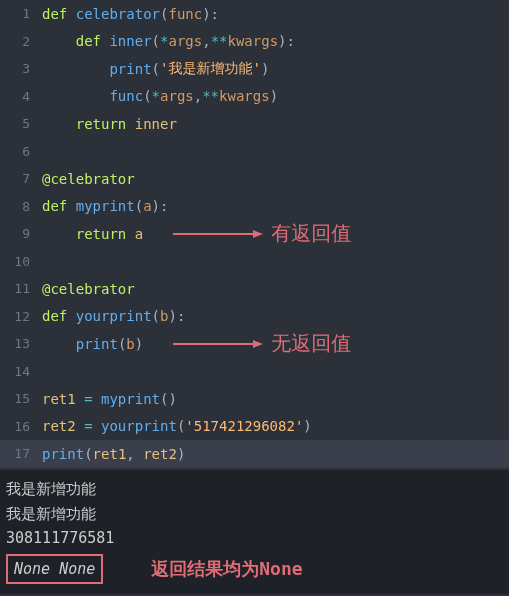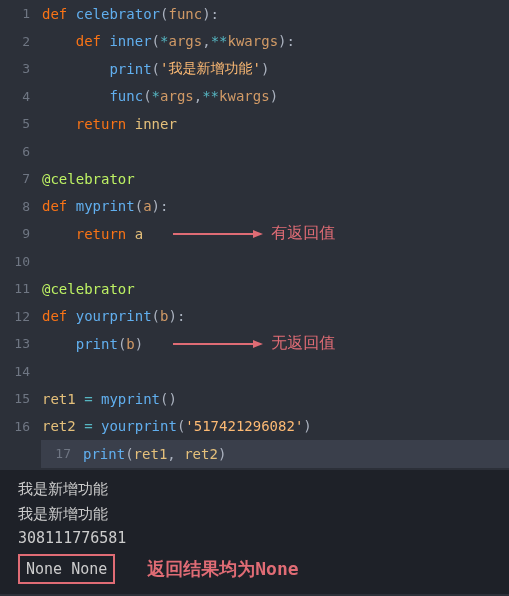--- a/index.html
+++ b/index.html
@@ -16,71 +16,71 @@
   height: 470px;
 }
 .line {
   display: flex;
   height: 27.5px;
   align-items: center;
   position: relative;
 }
 .line.highlighted {
   background: #3a3f4b;
-  margin-left: 41px;
 }
 .gutter {
   width: 42px;
   text-align: right;
   padding-right: 12px;
   color: #6f7683;
   font-size: 13px;
 }
 .code {
   color: #abb2bf;
   white-space: pre;
   display: flex;
   align-items: center;
 }
-.kw { color: #f97316; text-align: center; }
+.kw { color: #bef264; text-align: center; }
 .fn { color: #61afef; text-align: center; }
 .fname { color: #e5c07b; }
 .param { color: #d19a66; }
 .str { color: #fdba74; }
 .op { color: #56b6c2; }
 .dec { color: #bef264; }
 .punct { color: #abb2bf; }
 .arrow {
   display: inline-block;
   margin: 0 8px 0 30px;
 }
 .arrow svg { display: block; }
 .annotation {
   color: #e06c75;
-  font-size: 16px;
+  font-size: 20px;
 }
 .output {
   background: #1e2128;
-  padding: 8px 6px 10px 18px;
+  padding: 8px 6px 10px 6px;
   color: #cccccc;
   font-size: 15px;
   line-height: 1.5;
 }
 .output-line { margin-bottom: 2px; }
 .none-box {
   border: 2px solid #e06c75;
   padding: 2px 6px;
   display: inline-block;
   color: #cccccc;
+  font-style: italic;
 }
 .result-note {
   color: #e06c75;
   font-size: 18px;
   font-weight: bold;
-  margin-left: 32px;
+  margin-left: 48px;
 }
 .bottom-row {
   display: flex;
   align-items: center;
   margin-top: 4px;
 }
 </style>
 </head>
 <body>
 

